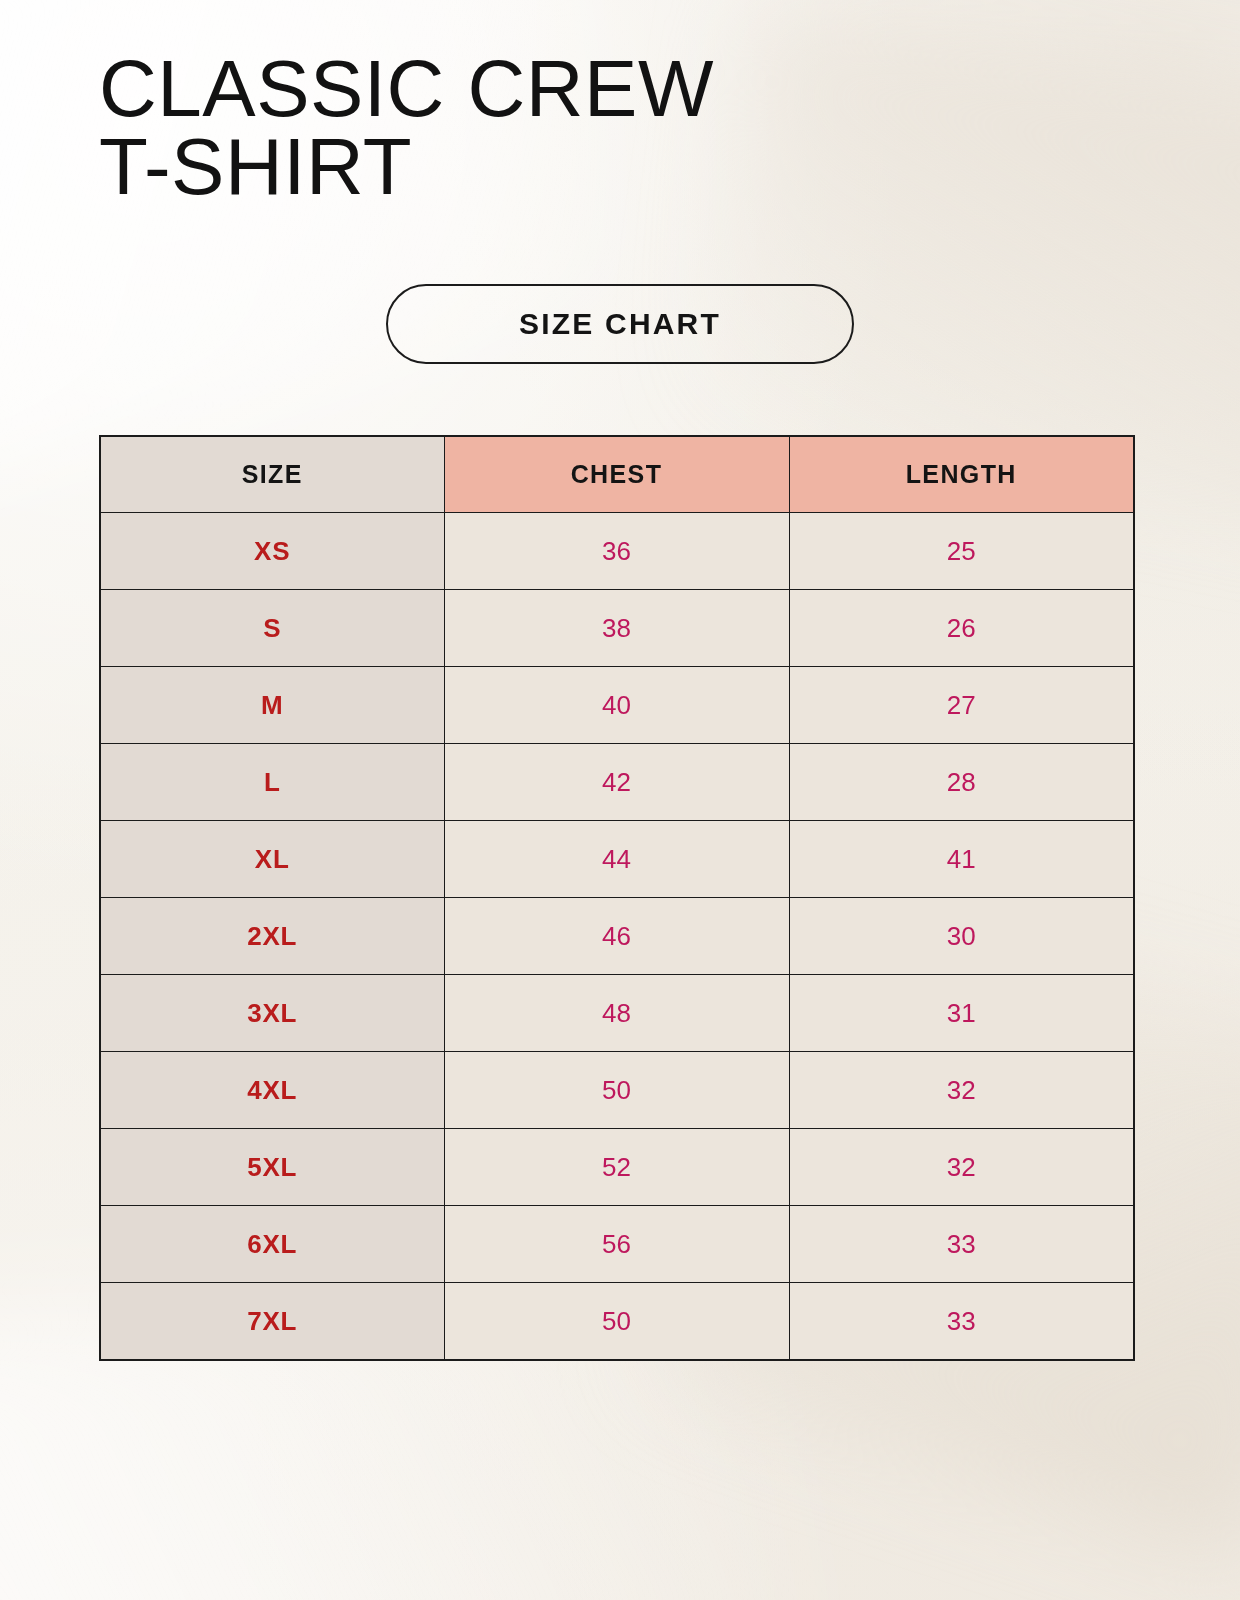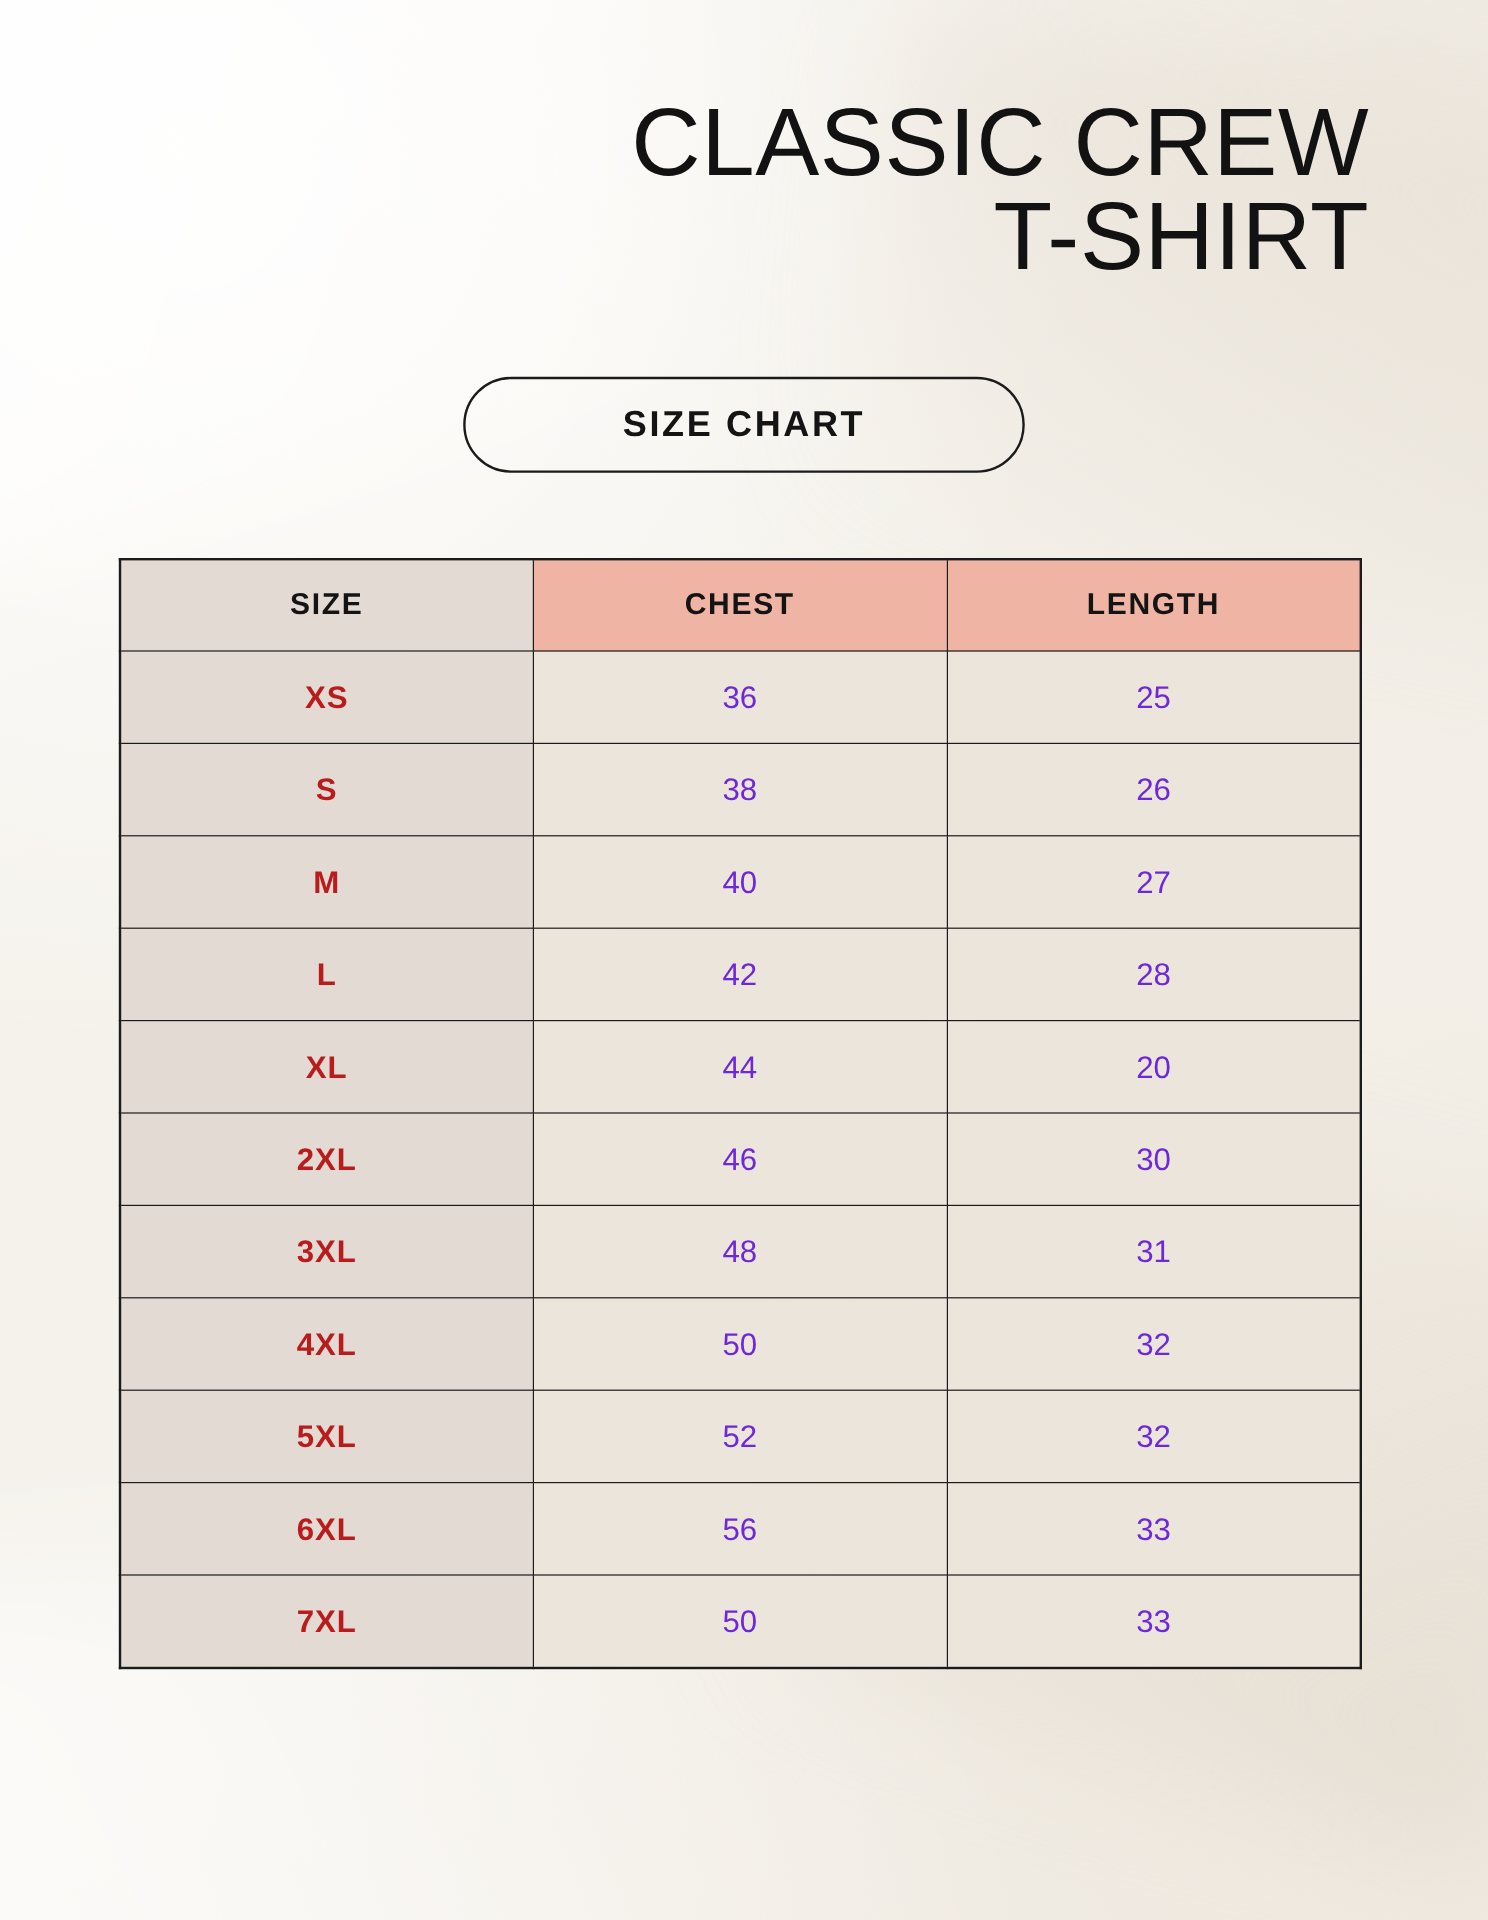--- a/index.html
+++ b/index.html
@@ -58,22 +58,22 @@
   }
 
   .content {
     position: relative;
     z-index: 2;
     padding: 0 99px;
   }
 
   .title {
     margin: 0;
-    padding-top: 80px;
-    text-align: right;
+    padding-top: 50px;
+    text-align: left;
     font-size: 80px;
     line-height: 0.98;
     letter-spacing: 0.5px;
     font-weight: 400;
     color: #121212;
     font-family: "Liberation Sans", sans-serif;
   }
   .title .line2 { display: block; }
 
   .pill-wrap {
@@ -131,21 +131,21 @@
     background: #e2dad3;
     font-size: 26px;
     font-weight: 700;
     letter-spacing: 0.8px;
     color: #b91c1c;
   }
   tbody td.cell-val {
     background: #ece5dc;
     font-size: 26px;
     font-weight: 400;
-    color: #6d28d9;
+    color: #be185d;
   }
 
   .footnote {
     text-align: right;
     width: 1034px;
     margin-top: 21px;
     font-size: 19px;
     font-weight: 700;
     color: #1b1b1b;
     letter-spacing: 0.2px;
@@ -204,21 +204,21 @@
             <td class="cell-val">27</td>
           </tr>
           <tr>
             <td class="cell-size">L</td>
             <td class="cell-val">42</td>
             <td class="cell-val">28</td>
           </tr>
           <tr>
             <td class="cell-size">XL</td>
             <td class="cell-val">44</td>
-            <td class="cell-val">20</td>
+            <td class="cell-val">41</td>
           </tr>
           <tr>
             <td class="cell-size">2XL</td>
             <td class="cell-val">46</td>
             <td class="cell-val">30</td>
           </tr>
           <tr>
             <td class="cell-size">3XL</td>
             <td class="cell-val">48</td>
             <td class="cell-val">31</td>

